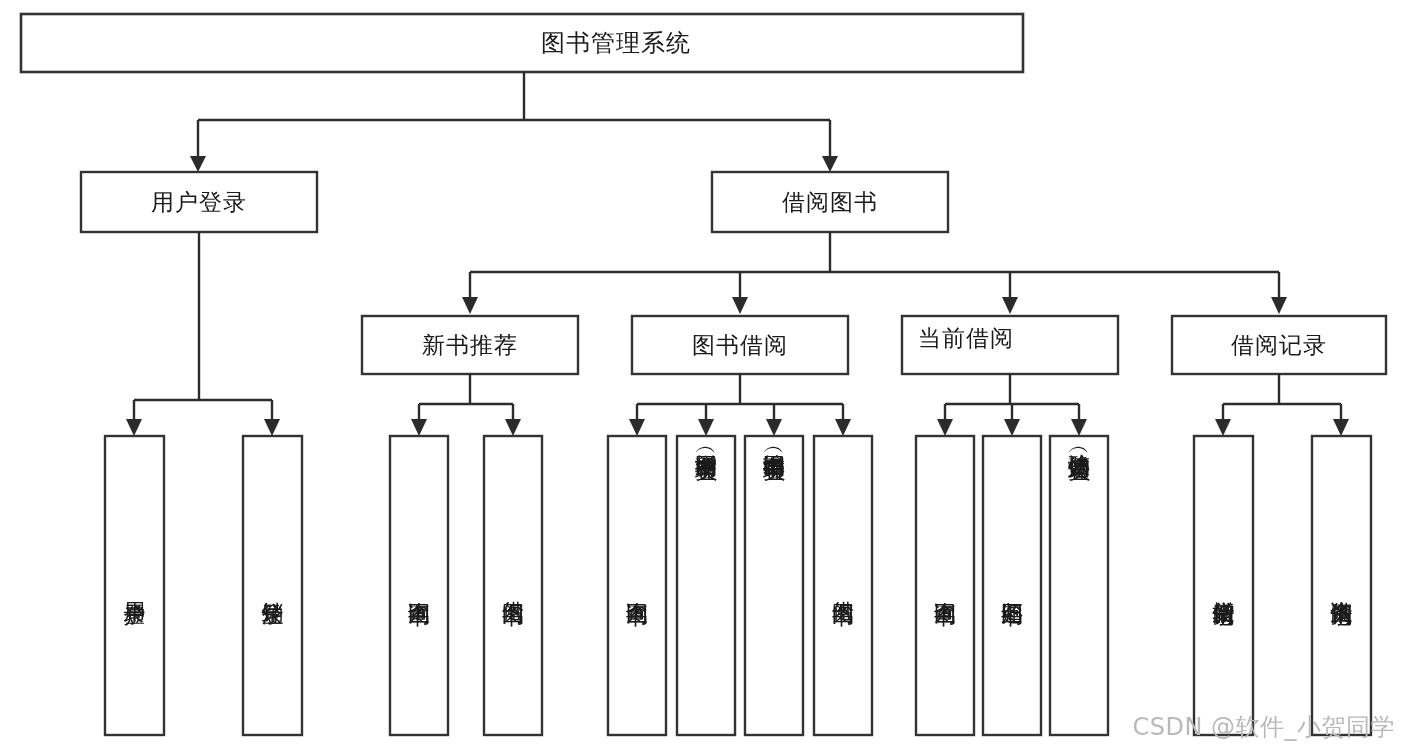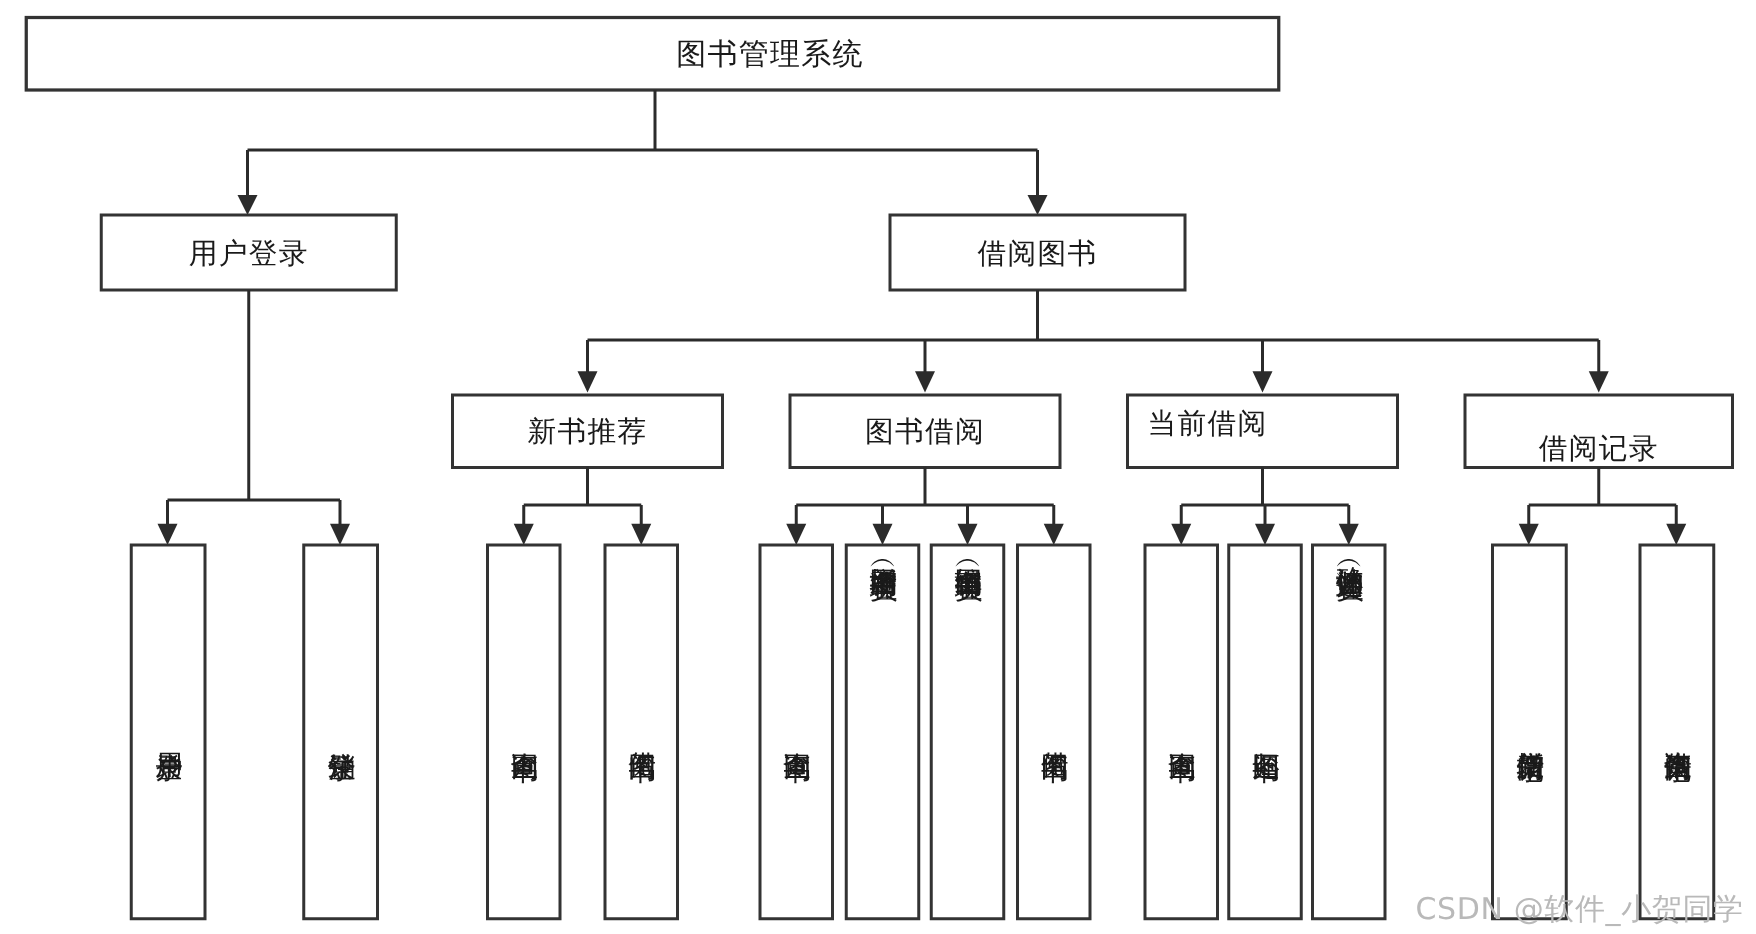--- a/index.html
+++ b/index.html
@@ -218,21 +218,21 @@
   </div>
 
   <div class="hlabel-wrap" style="left:632px; top:316px; width:216px; height:58px;">
     <span class="hlabel-text">图书借阅</span>
   </div>
 
   <div class="hlabel-wrap" style="left:858px; top:316px; width:216px; height:44px;">
     <span class="hlabel-text">当前借阅</span>
   </div>
 
-  <div class="hlabel-wrap" style="left:1172px; top:316px; width:214px; height:58px;align-items:flex-end;">
+  <div class="hlabel-wrap" style="left:1172px; top:316px; width:214px; height:58px;">
     <span class="hlabel-text">借阅记录</span>
   </div>
 
   <div class="vlabel-wrap" style="left:105px; top:436px; width:59px; height:299px;">
     <span class="vlabel-text">用户登录</span>
   </div>
   <div class="vlabel-wrap" style="left:243px; top:436px; width:59px; height:299px;">
     <span class="vlabel-text">注销登录</span>
   </div>
 

